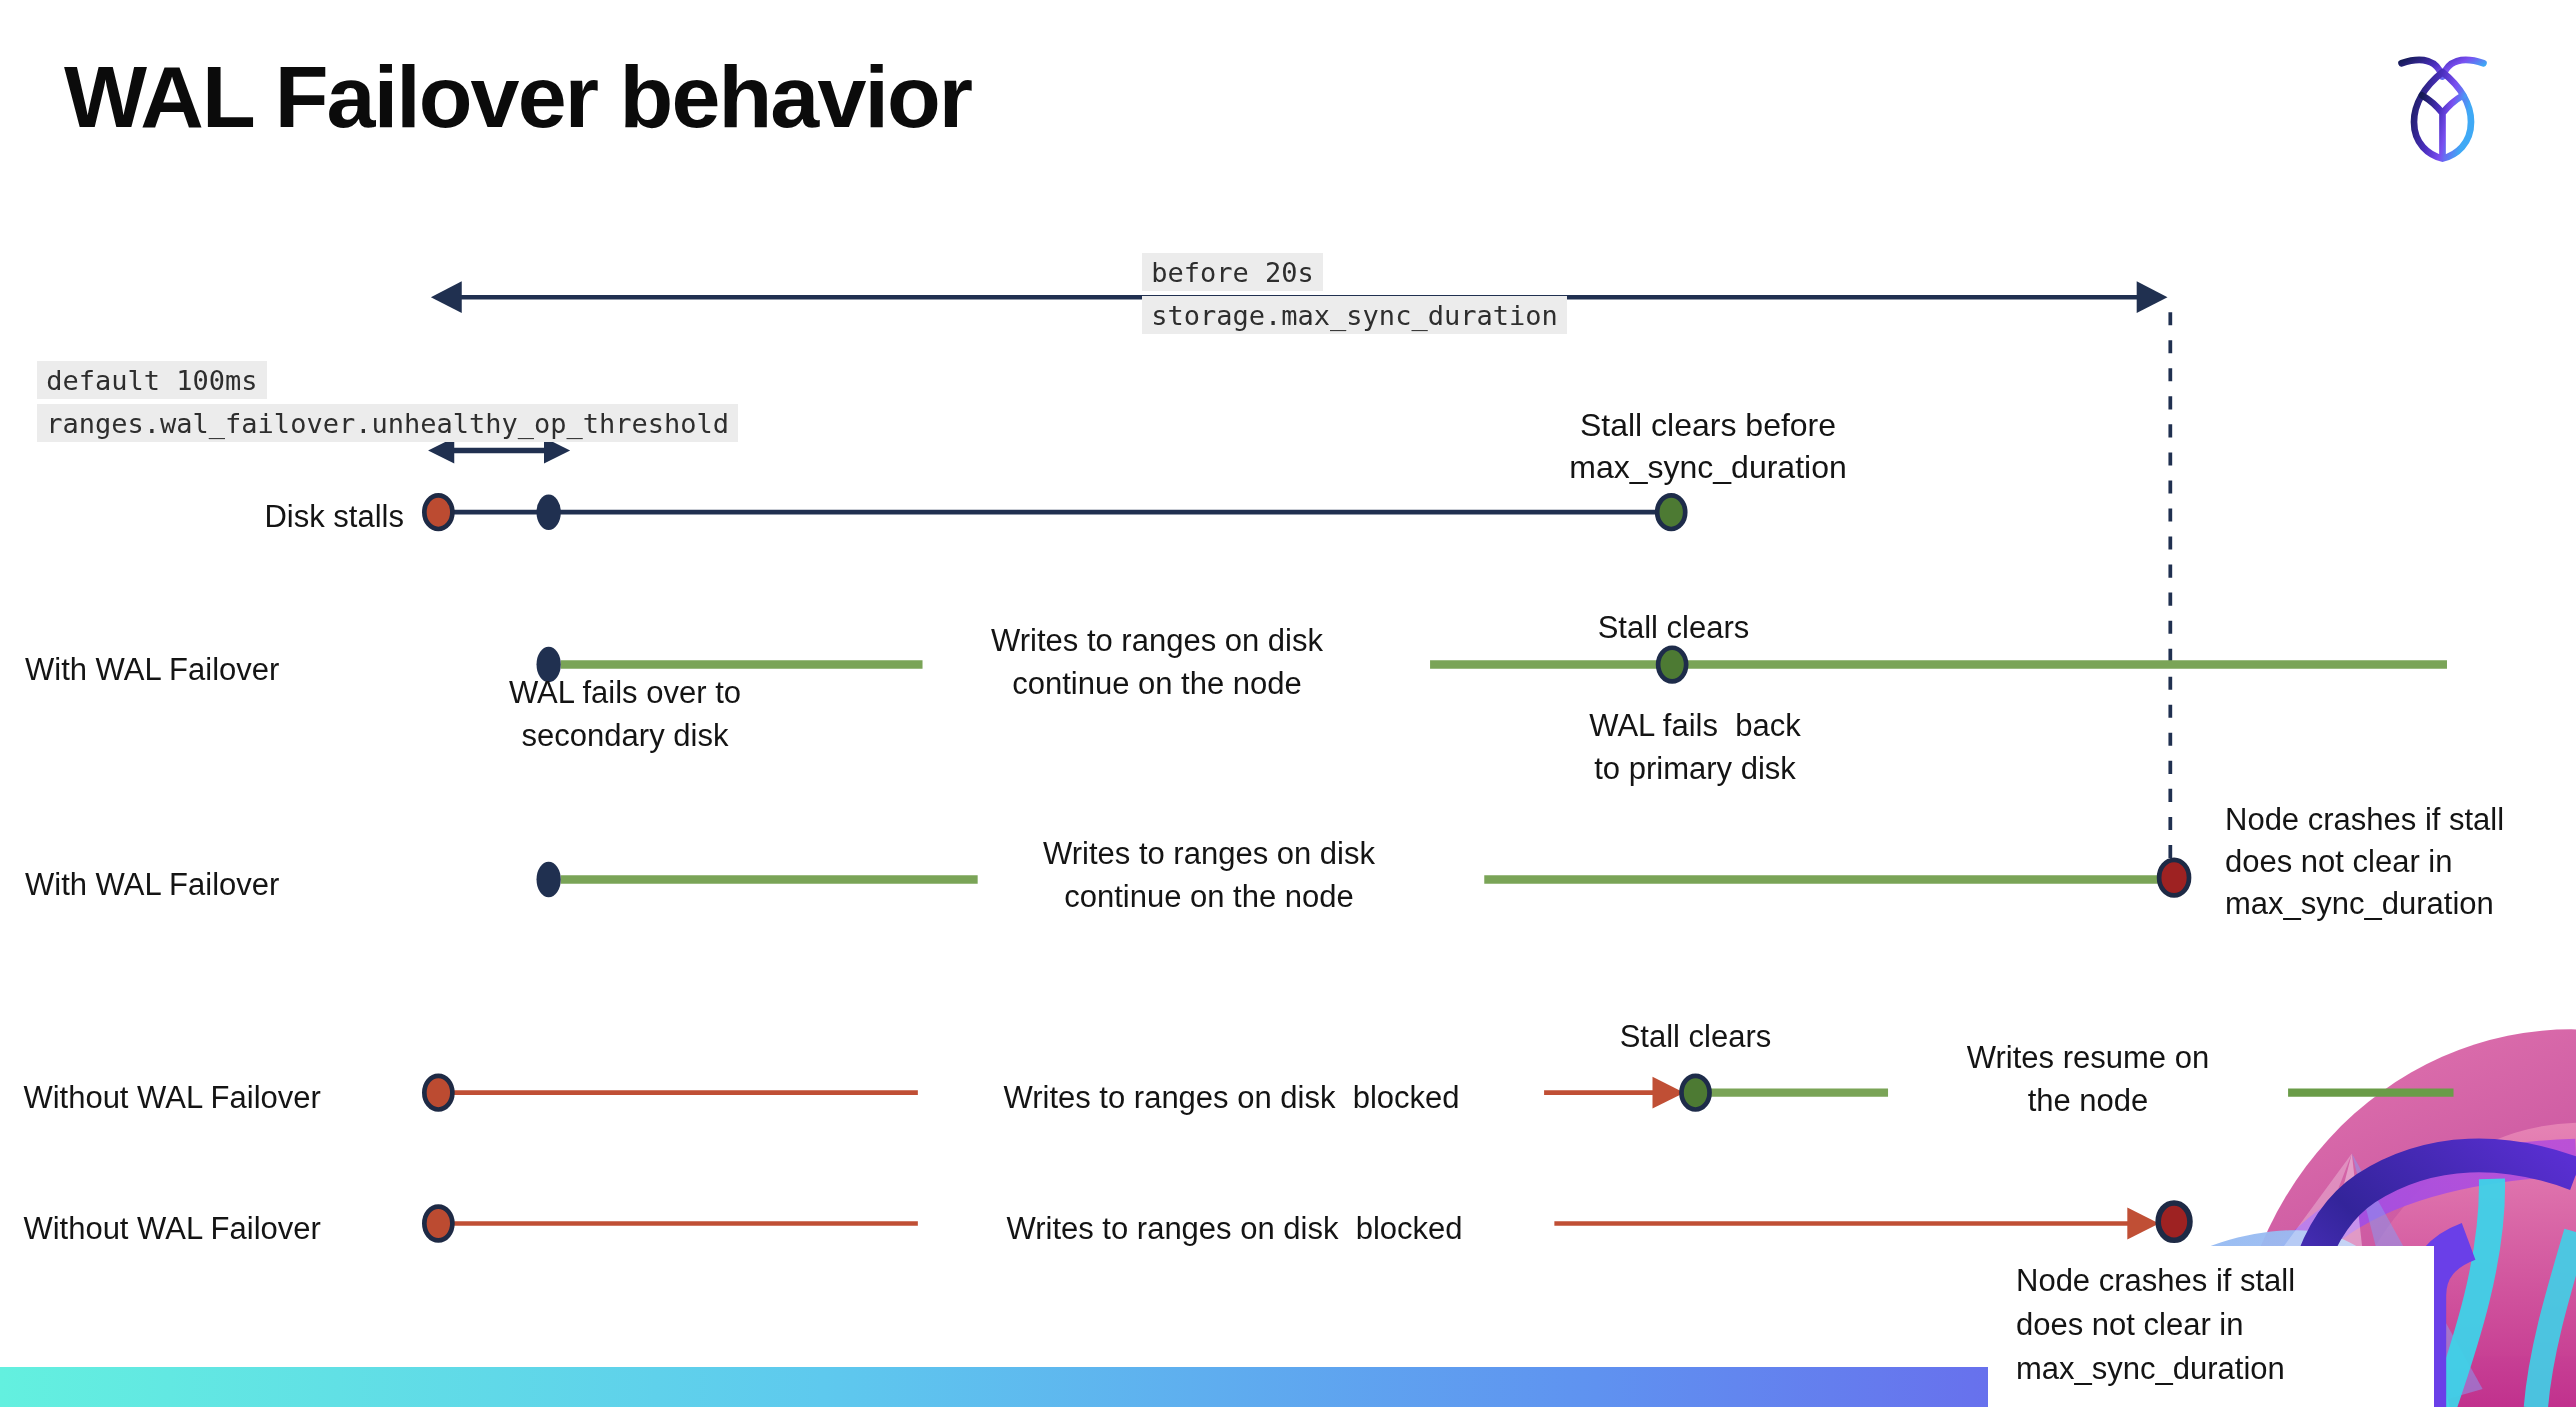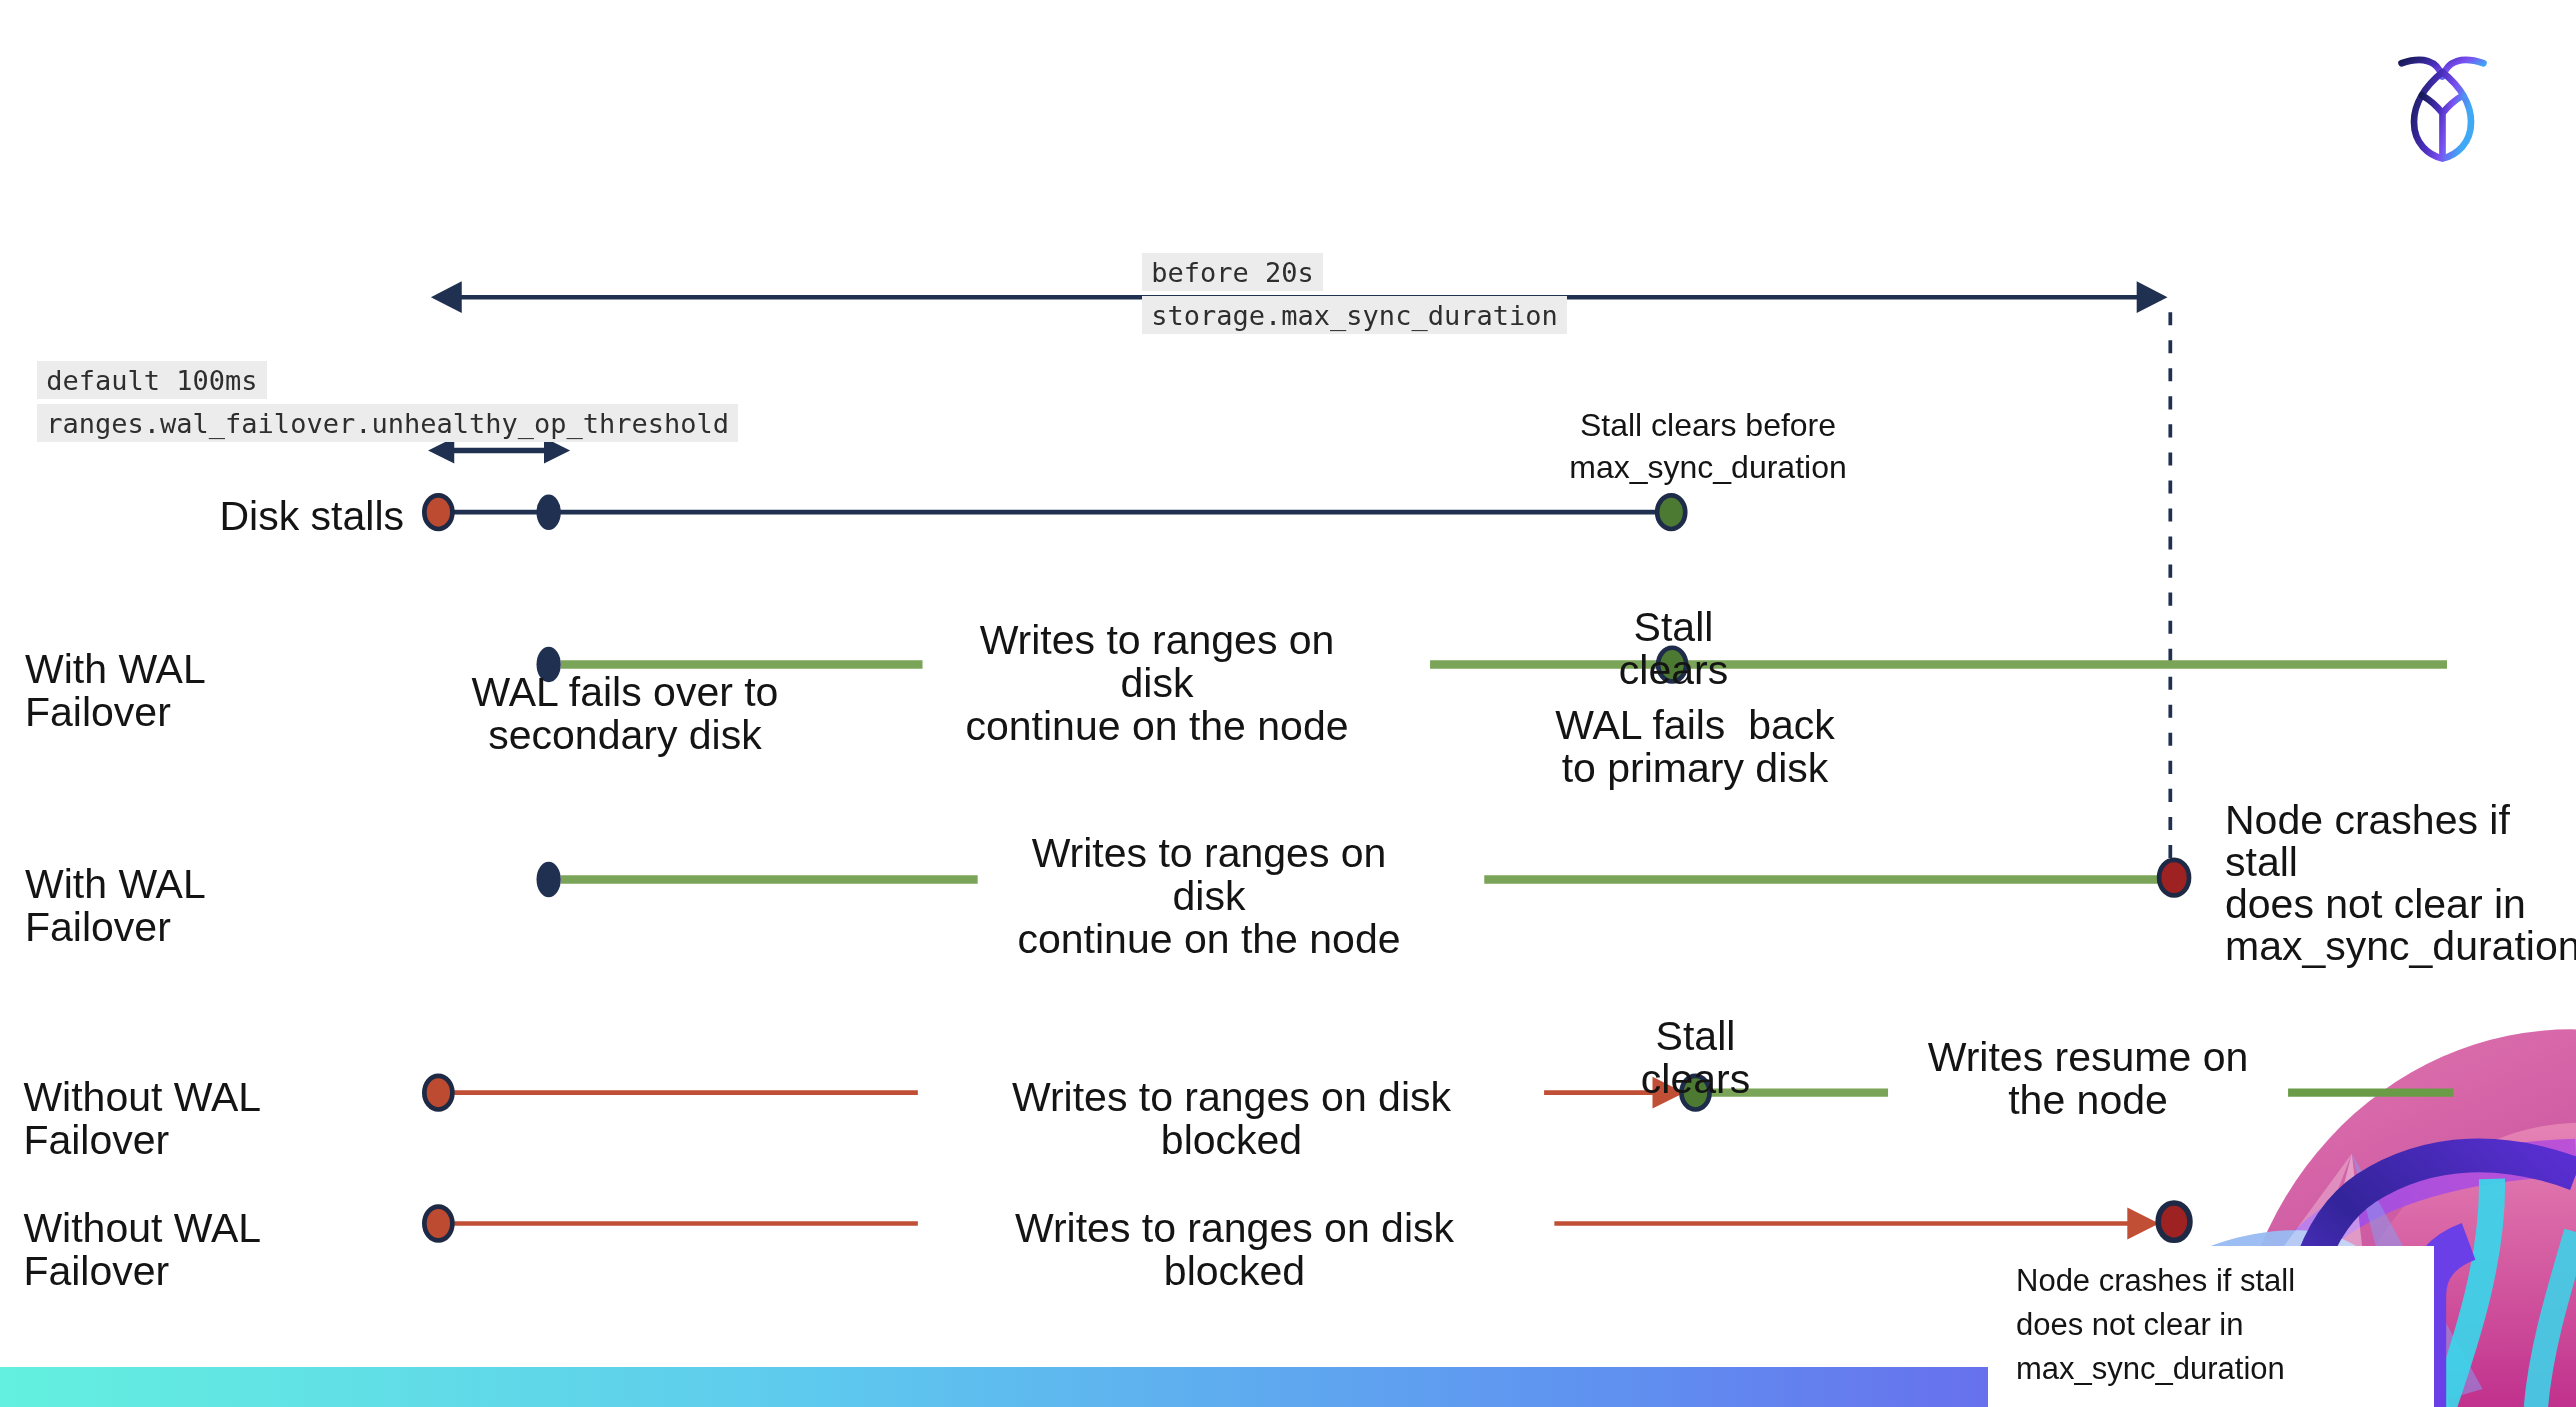--- a/index.html
+++ b/index.html
@@ -1,20 +1,20 @@
 <!DOCTYPE html>
 <html style="font-size:15px"><head>
 <meta charset="utf-8">
 <style>
   html,body{margin:0;padding:0;background:#ffffff;}
   .stage{position:relative;width:2576px;height:1408px;background:#ffffff;overflow:hidden;
          font-family:"Liberation Sans",sans-serif;}
   .title{position:absolute;left:64px;top:45px;font-size:88px;line-height:103px;font-weight:800;
          letter-spacing:-1.9px;color:#0b0b0b;}
-  .txt{position:absolute;font-size:41px;line-height:43px;color:#141414;white-space:pre-wrap;}
+  .txt{position:absolute;font-size:31px;line-height:43px;color:#141414;white-space:pre-wrap;}
   .center{text-align:center;}
   .right{text-align:right;}
   .mono{position:absolute;display:flex;flex-direction:column;align-items:flex-start;gap:4.7px;z-index:4;}
   .mono span{display:inline-block;background:#ececec;color:#2e2e2e;
              font-family:"DejaVu Sans Mono",monospace;font-size:27px;line-height:31px;padding:3.7px 9.3px;}
   .bar{position:absolute;left:0;top:1367px;width:2576px;height:40px;z-index:1;
        background:linear-gradient(90deg,#63f0df 0%,#5ec9ee 32%,#5f92f0 62%,#6a66ec 82%,#8251e8 100%);}
   .graphic{position:absolute;left:2053px;top:987px;width:523px;height:421px;z-index:2;}
   .diagram{position:absolute;inset:0;z-index:3;}
   .textlayer{z-index:4;}
@@ -118,20 +118,21 @@
 
     <g>
       <line x1="477" y1="1309" x2="982" y2="1309" stroke="#c04f35" stroke-width="5"></line>
       <line x1="1663" y1="1309" x2="2280" y2="1309" stroke="#c04f35" stroke-width="5"></line>
       <polygon points="2310,1309 2276,1292 2276,1326" fill="#c04f35"></polygon>
       <ellipse cx="469" cy="1309" rx="15" ry="18" fill="#bc4b31" stroke="#1e2a45" stroke-width="5"></ellipse>
       <ellipse cx="2326" cy="1307" rx="17" ry="20" fill="#9e2222" stroke="#1e2a45" stroke-width="6"></ellipse>
     </g>
   </svg>
 
+  <div class="title textlayer">WAL Failover behavior</div>
 
   <svg class="logo" viewBox="0 0 100 128" aria-hidden="true">
     <defs>
       <linearGradient id="gLogo" x1="0" y1="0" x2="1" y2="0.35">
         <stop offset="0" stop-color="#141a54"></stop>
           <stop offset="0.45" stop-color="#4b2fbf"></stop>
         <stop offset="0.7" stop-color="#7a4ff0"></stop>
           <stop offset="1" stop-color="#3fa9f5"></stop>
       </linearGradient>
     </defs>

